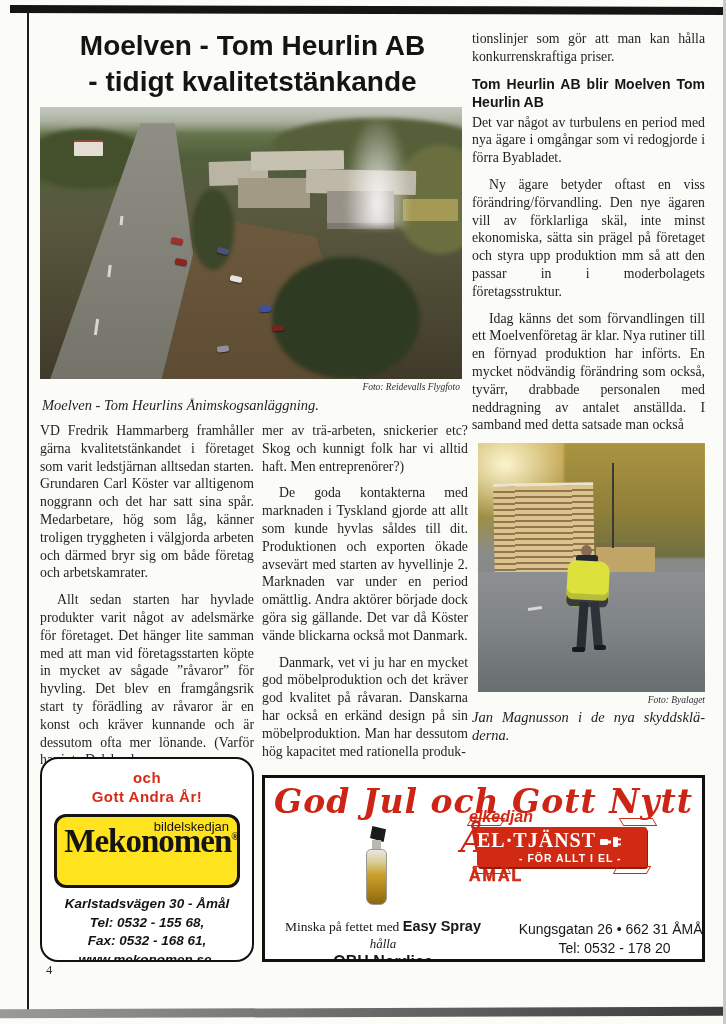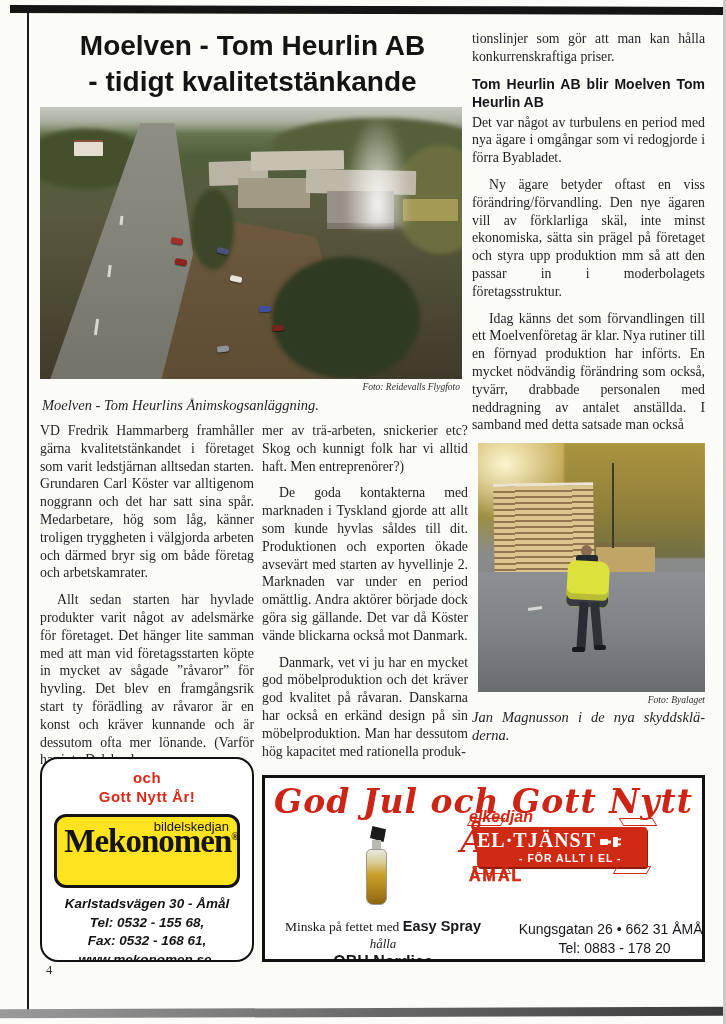--- a/index.html
+++ b/index.html
@@ -198,21 +198,21 @@
     <div class="pw-pantR"></div>
     <div class="pw-shoeL"></div>
     <div class="pw-shoeR"></div>
   </div>
   <div class="credit" style="left:495px;top:695px;width:210px;">Foto: Byalaget</div>
   <div class="caption" style="left:472px;top:708px;width:233px;text-align:justify;">Jan Magnusson i de nya skyddsklä- derna.</div>
 
   <div class="ad-mek">
     <div class="mek-greet">
       <div>och</div>
-      <div>Gott Nytt År!</div>
+      <div>Gott Andra År!</div>
     </div>
     <div class="mek-logo">
       <div class="mek-logo-top">bildelskedjan</div>
       <div class="mek-logo-main"><span>Mekonomen</span><span class="mek-logo-reg">®</span></div>
     </div>
     <div class="mek-addr">
       <div>Karlstadsvägen 30 - Åmål</div>
       <div>Tel: 0532 - 155 68,</div>
       <div>Fax: 0532 - 168 61,</div>
       <div>www.mekonomen.se,</div>
@@ -249,19 +249,19 @@
     </div>
 
     <div class="easy">
       <div class="easy-l1"><span>Minska på fettet med </span><b>Easy Spray</b></div>
       <div class="easy-l2">hålla</div>
       <div class="easy-l3">OBH Nordica</div>
     </div>
 
     <div class="el-addr">
       <div>Kungsgatan 26 • 662 31  ÅMÅL</div>
-      <div>Tel: 0883 - 178 20</div>
+      <div>Tel: 0532 - 178 20</div>
       <div>www.elkedjan.se</div>
     </div>
   </div>
 
   <div class="page-num">4</div>
 </div>
 
 </body></html>

